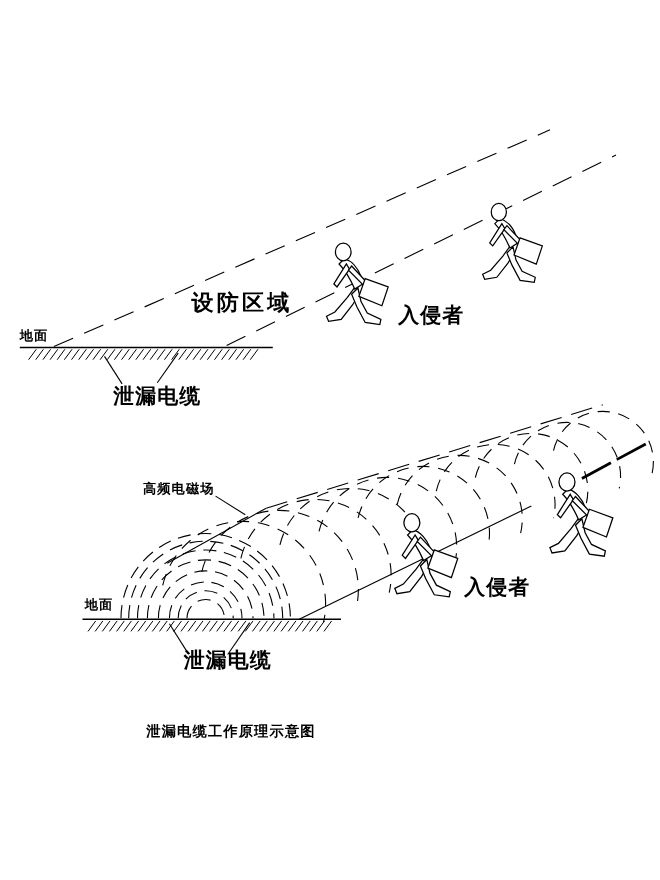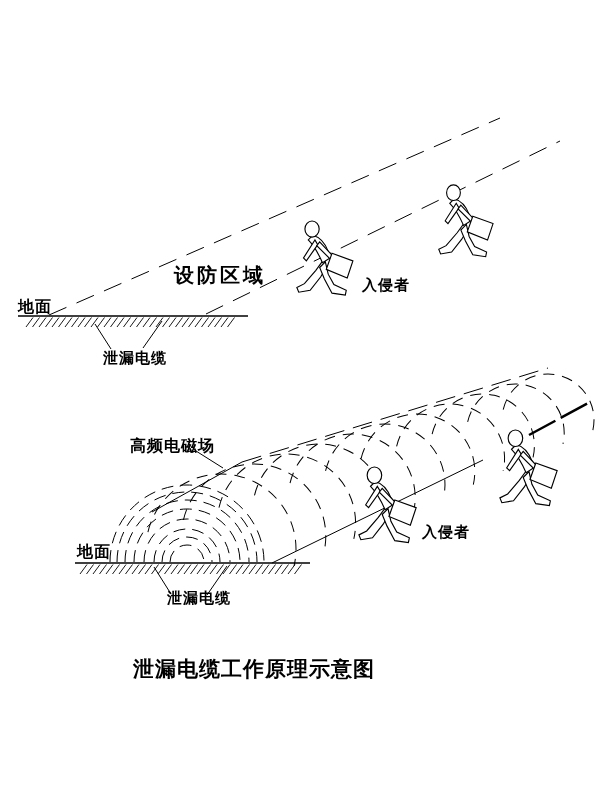--- a/index.html
+++ b/index.html
@@ -8,24 +8,24 @@
     background:#ffffff;
     font-family:"DejaVu Sans","Liberation Sans",sans-serif;
   }
   #stage{position:absolute;left:0;top:0;width:600px;height:800px;}
   svg{position:absolute;left:0;top:0;}
   .lbl{
     position:absolute;color:#000;font-weight:bold;line-height:1;
     white-space:nowrap;letter-spacing:1px;
     font-family:"DejaVu Sans","Liberation Sans",sans-serif;
   }
-  .lbl-sm{font-size:16px;}
-  .lbl-md{font-size:15px;}
+  .lbl-sm{font-size:12px;}
+  .lbl-md{font-size:19px;}
   .lbl-zone{font-size:20px;letter-spacing:3px;}
-  .lbl-caption{font-size:21px;letter-spacing:1px;}
+  .lbl-caption{font-size:13px;letter-spacing:1px;}
 </style>
 </head>
 <body>
 
 <div id="stage">
 
   <svg width="600" height="800" viewBox="0 0 600 800" stroke="#000" fill="none" stroke-width="1">
 
     <defs>
 

